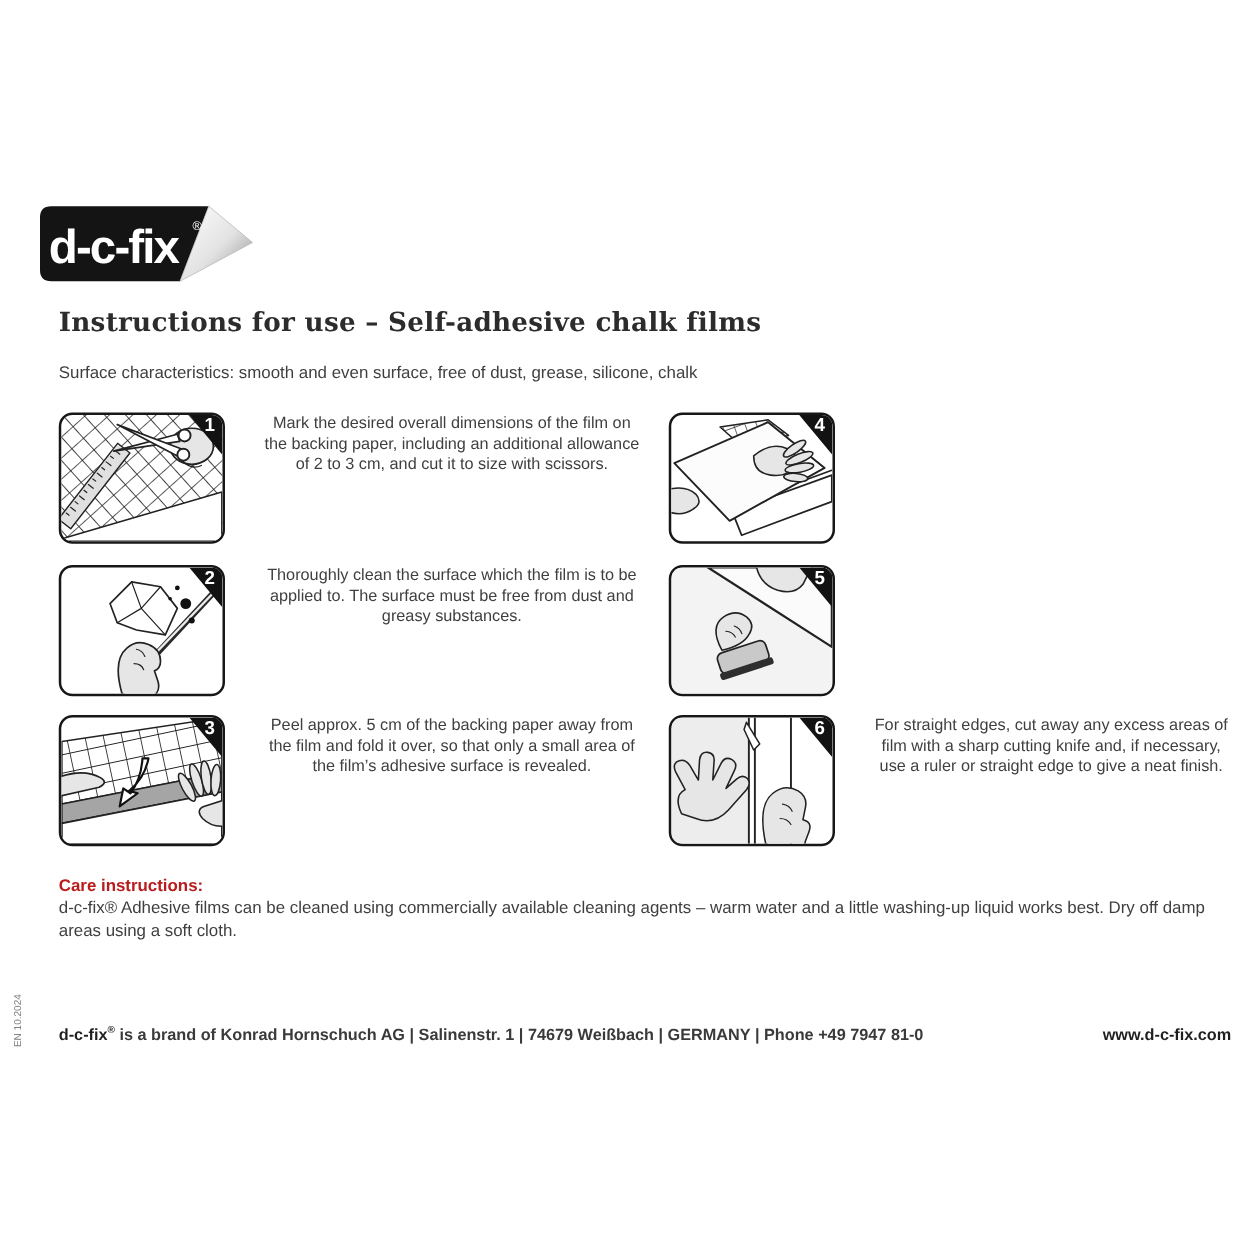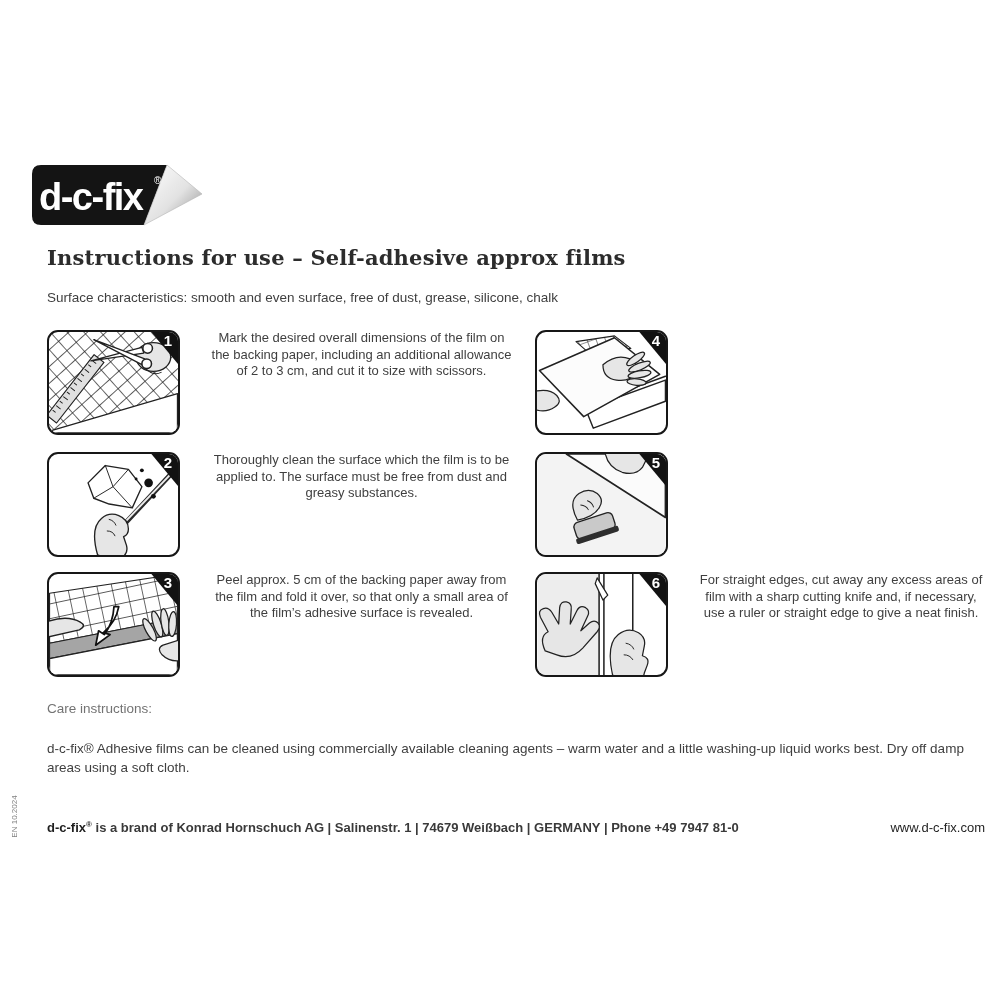--- a/index.html
+++ b/index.html
@@ -32,30 +32,30 @@
   .fig svg{display:block;width:100%;height:100%;}
   .fig path,.fig polygon,.fig line,.fig rect{stroke-linejoin:round;stroke-linecap:round;}
   .badge{
     position:absolute;top:0;right:0;width:35px;height:32px;background:#121212;
     clip-path:polygon(24% 0,100% 0,100% 100%);
   }
   .badge span{position:absolute;top:0;right:6px;color:#fff;font-weight:bold;font-size:15px;}
   .step-text{margin:0;width:305px;font-size:13px;line-height:16.5px;color:#3f3f3f;text-align:center;}
   
   .care{position:absolute;left:47px;top:701px;width:938px;}
-  .care h2{margin:0 0 23px;font-size:13.5px;color:#737373;font-weight:normal;}
+  .care h2{margin:0 0 0;font-size:13.5px;color:#b91c1c;font-weight:bold;}
   .care p{margin:0;font-size:13.5px;line-height:1.42;color:#3f3f3f;}
   
   .footer{
     position:absolute;left:47px;top:820px;width:938px;
     display:flex;justify-content:space-between;align-items:baseline;font-size:13px;color:#3a3a3a;
   }
   .footer .company b{color:#1f1f1f;}
   .footer .company sup{font-size:8px;}
-  .footer .web{font-weight:normal;color:#1f1f1f;}
+  .footer .web{font-weight:bold;color:#1f1f1f;}
   .edition{
     position:absolute;left:-9px;top:812px;width:46px;text-align:center;
     transform:rotate(-90deg);font-size:8px;color:#808080;
   }
 </style>
 </head>
 <body>
 
 <div class="logo">
   <svg viewBox="0 0 180 64">
@@ -66,21 +66,21 @@
         <stop offset="1" stop-color="#8f8f8f"></stop>
       </linearGradient>
     </defs>
     <path d="M11,2 H137 L114,62 H11 Q2,62 2,53 V11 Q2,2 11,2 Z" fill="#141414"></path>
     <polygon points="137,2 172,31 114,62" fill="url(#curlGrad)" stroke="#b5b5b5" stroke-width="0.6"></polygon>
     <text x="9" y="47" font-size="38" font-weight="bold" letter-spacing="-1.5" fill="#ffffff">d-c-fix</text>
     <text x="124" y="21" font-size="10" fill="#ffffff">®</text>
   </svg>
 </div>
 
-<h1 class="title">Instructions for use – Self-adhesive approx films</h1>
+<h1 class="title">Instructions for use – Self-adhesive chalk films</h1>
 <p class="subtitle">Surface characteristics: smooth and even surface, free of dust, grease, silicone, chalk</p>
 
 <div class="steps">
 
   <div class="step">
     <div class="fig">
       <svg viewBox="0 0 133 105">
         <defs>
           <pattern id="p1" width="13" height="13" patternUnits="userSpaceOnUse" patternTransform="rotate(-42)">
             <path d="M0 0H13M0 0V13" stroke="#222" stroke-width="1.4" fill="none"></path>

